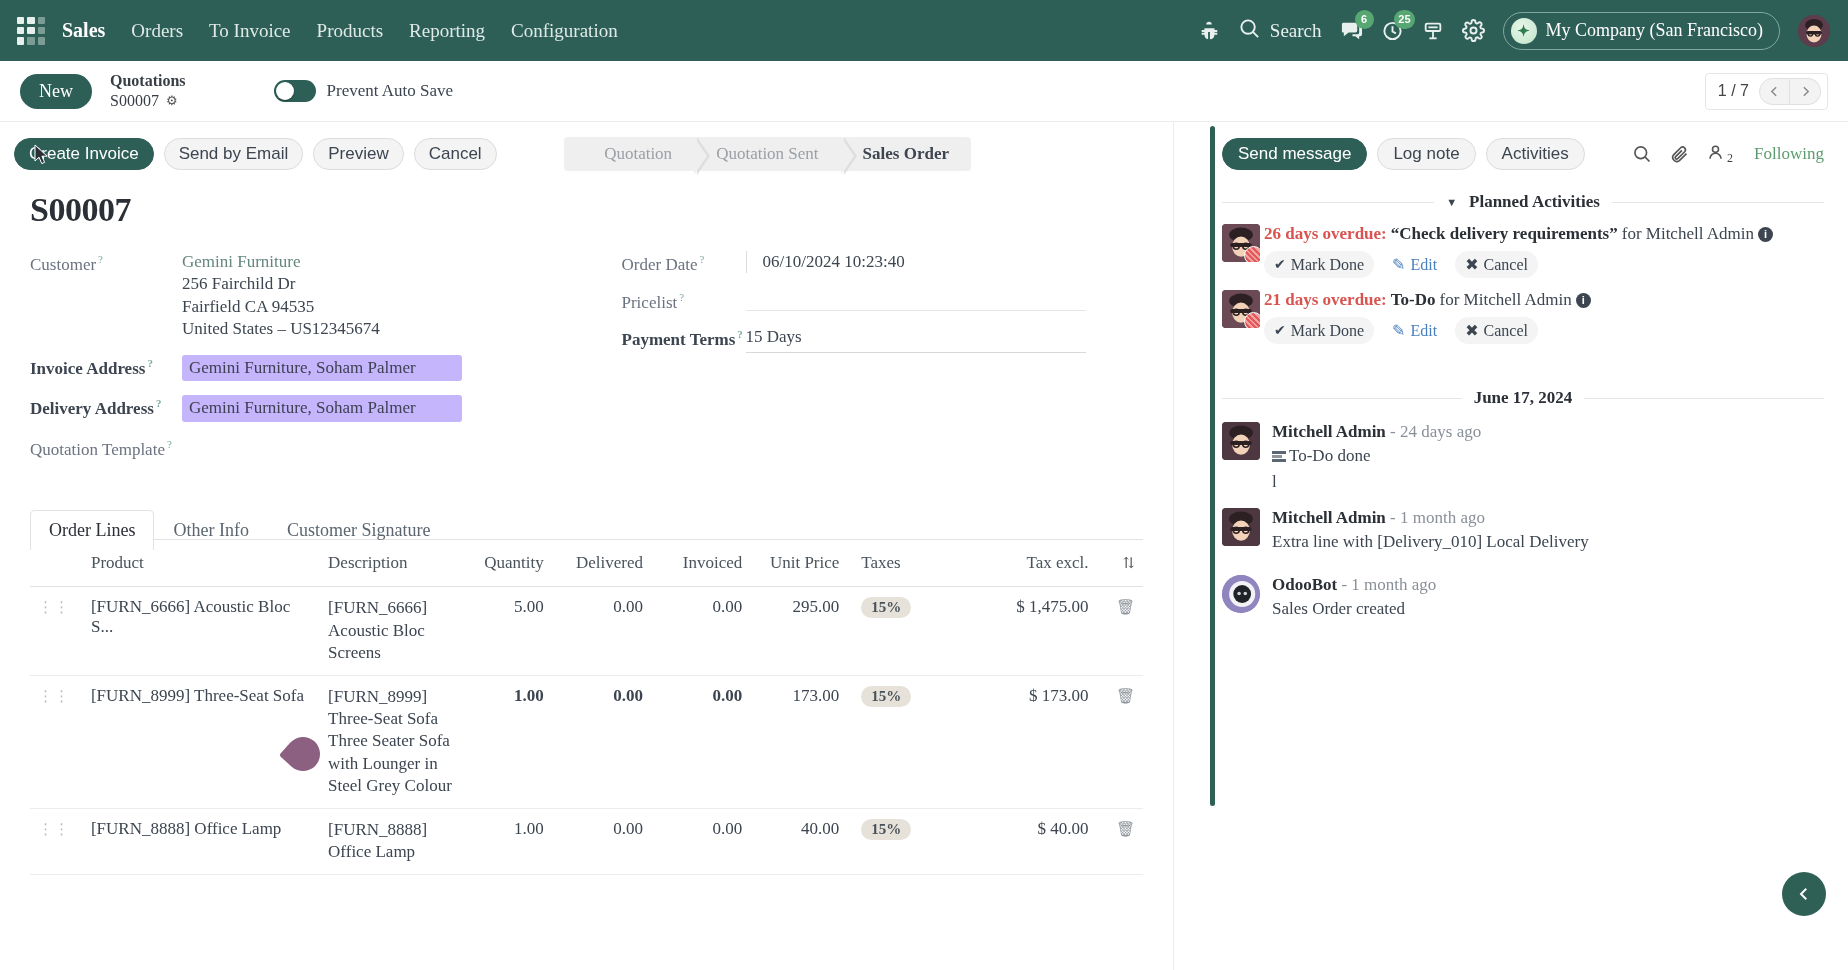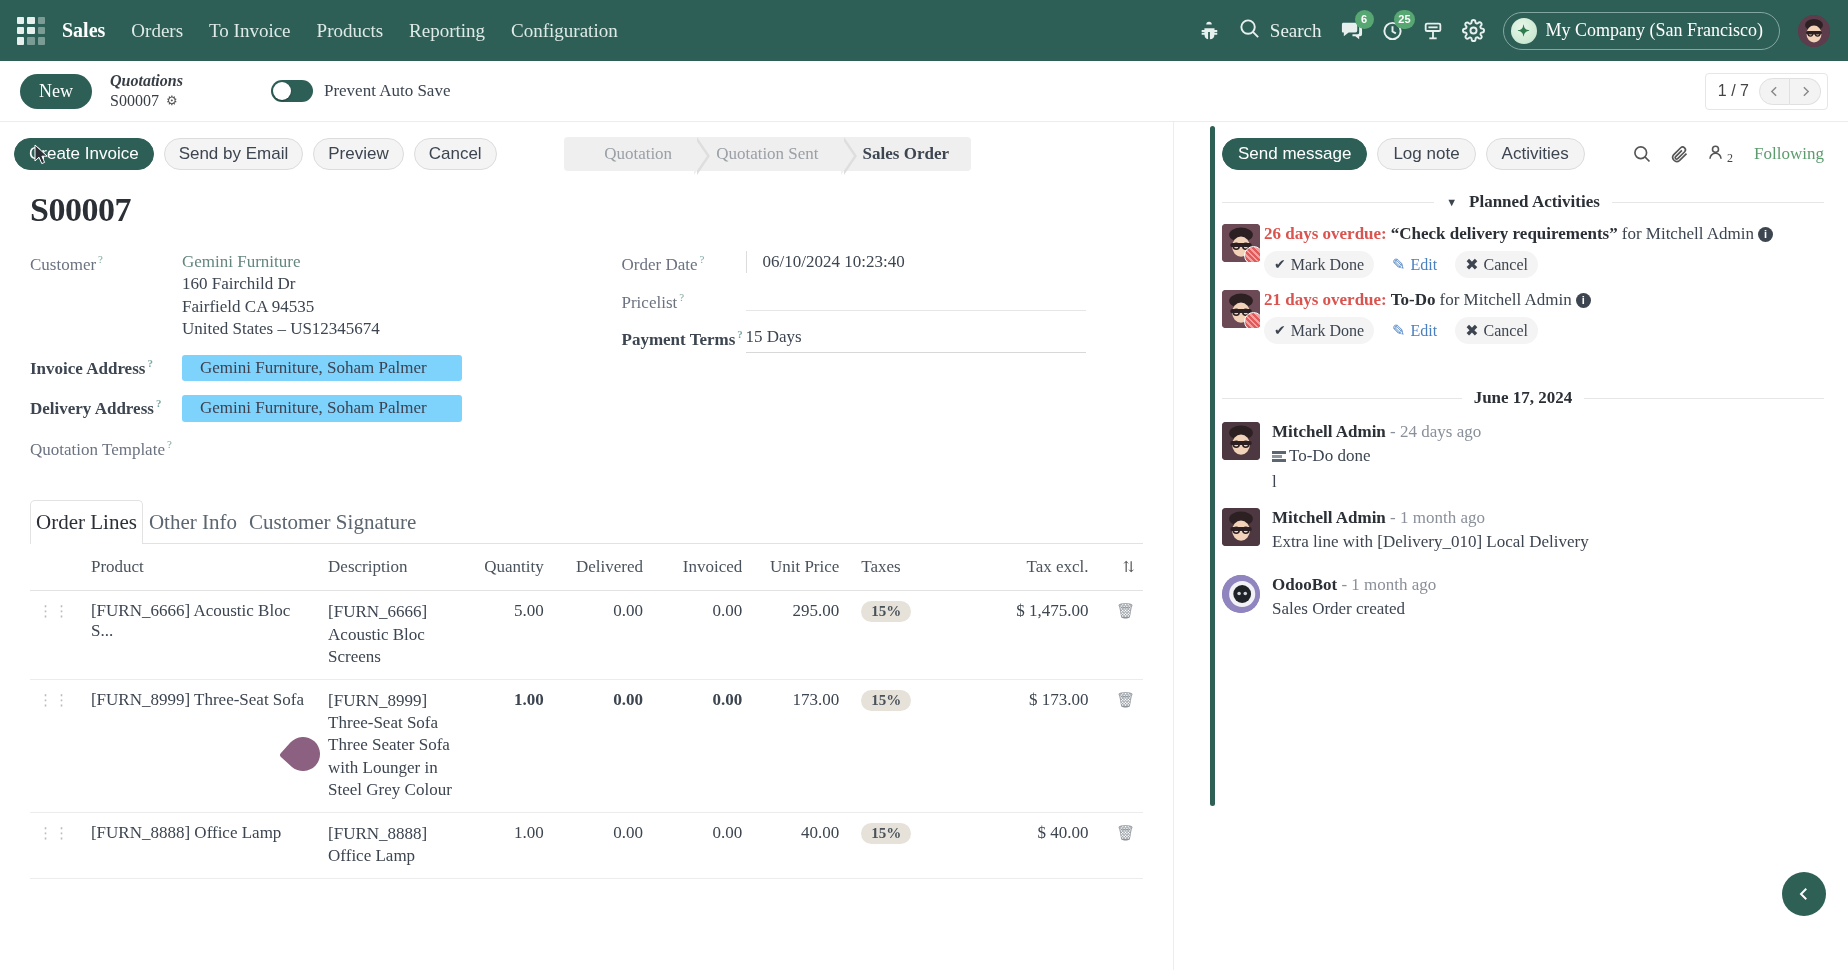--- a/index.html
+++ b/index.html
@@ -54,21 +54,21 @@
   .ctrl {
     height: 61px; background: #fff; display: flex; align-items: center;
     padding: 0 20px; border-bottom: 1px solid #ececec; position: relative;
   }
   .btn-new {
     background: #2e5f57; color: #fff; border: none; border-radius: 22px;
     padding: 7px 19px; font-size: 18px; cursor: pointer;
     font-family: "Liberation Serif", serif;
   }
   .breadcrumb { margin-left: 18px; line-height: 1.25; }
-  .breadcrumb .bc-top { font-size: 16px; font-weight: bold; color: #383e45; cursor: pointer; font-style: italic; }
+  .breadcrumb .bc-top { font-size: 16px; font-weight: bold; color: #383e45; cursor: pointer; }
   .breadcrumb .bc-sub { font-size: 16px; color: #383e45; display: flex; align-items: center; gap: 7px; }
   .gear-sm { color: #555; font-size: 13px; cursor: pointer; }
   .toggle-wrap { display: flex; align-items: center; gap: 11px; margin-left: 88px; }
   .toggle {
     width: 42px; height: 22px; border-radius: 13px; background: #2e5f57;
     position: relative; cursor: pointer; flex: none;
   }
   .toggle .knob {
     position: absolute; top: 2px; left: 2px; width: 18px; height: 18px;
     border-radius: 50%; background: #fff; box-shadow: 0 1px 2px rgba(0,0,0,.35);
@@ -136,32 +136,32 @@
   .frow { display: flex; margin-bottom: 14px; align-items: flex-start; }
   .flabel {
     width: 152px; flex: none; font-size: 17px; color: #6b7280; padding-top: 2px;
   }
   .fcol.right .flabel { width: 124px; }
   .flabel.bold { color: #3c4550; font-weight: bold; }
   .q { font-size: 11px; color: #7aa79e; vertical-align: super; margin-left: 2px; cursor: pointer; }
   .fval { font-size: 17px; color: #3c4550; line-height: 1.32; }
   .fval.link { color: #64867f; cursor: pointer; }
   .fval.m2m {
-    background: #7dd3fc; border-radius: 3px; padding: 2px 18px; display: inline-block;
+    background: #c4b5fd; border-radius: 3px; padding: 2px 7px; display: inline-block;
     min-width: 280px; color: #3f4050; cursor: pointer;
   }
   .fval.dateval { border-left: 1px solid #dcdcdc; padding-left: 16px; min-width: 340px; }
   .fval.underline { border-bottom: 1px solid #d8d8d8; min-width: 340px; padding-bottom: 3px; }
   .fval.empty-line { border-bottom: 1px solid #e6e6e6; min-width: 340px; height: 22px; }
 
   
   .tabs { display: flex; margin: 26px 0 0 0; border-bottom: 1px solid #e2e2e2; }
   .tab {
-    font-size: 21px; color: #5b6670; padding: 9px 5px; cursor: pointer;
-    border: 1px solid transparent; border-bottom: none; position: relative; top: 1px;
+    font-size: 18px; color: #5b6670; padding: 9px 18px; cursor: pointer;
+    border: 1px solid transparent; border-bottom: none; position: relative; top: 11px;
   }
   .tab.active {
     color: #2b2f36; background: #fff; border-color: #e2e2e2;
     border-radius: 5px 5px 0 0;
   }
 
   
   table.lines { width: 100%; border-collapse: collapse; }
   table.lines th {
     font-size: 17px; color: #4a535c; font-weight: normal; padding: 13px 8px;
@@ -403,21 +403,21 @@
 
       <div class="fields">
 
         <div class="fcol">
           <div class="frow">
             <div class="flabel">
               <span>Customer</span><span class="q">?</span>
             </div>
             <div>
               <div class="fval link">Gemini Furniture</div>
-              <div class="fval">160 Fairchild Dr</div>
+              <div class="fval">256 Fairchild Dr</div>
               <div class="fval">Fairfield CA 94535</div>
               <div class="fval">United States – US12345674</div>
             </div>
           </div>
 
           <div class="frow">
             <div class="flabel bold">
               <span>Invoice Address</span><span class="q">?</span>
             </div>
             <div class="fval m2m">Gemini Furniture, Soham Palmer</div>

